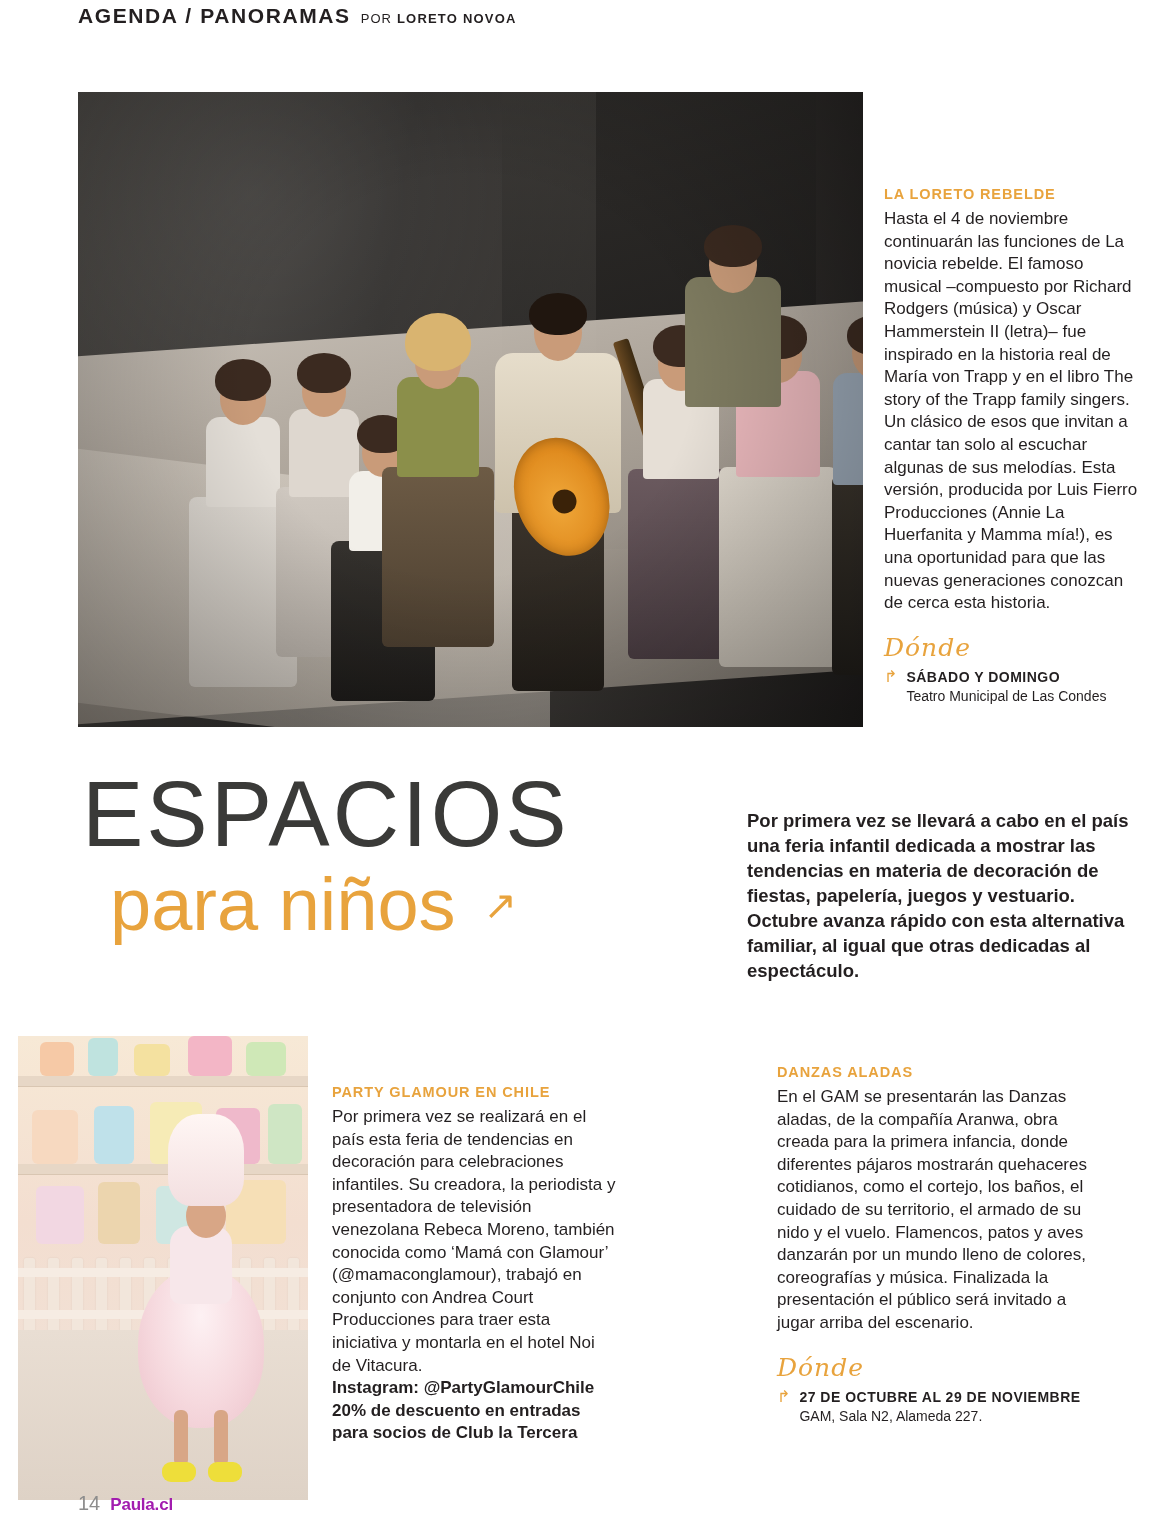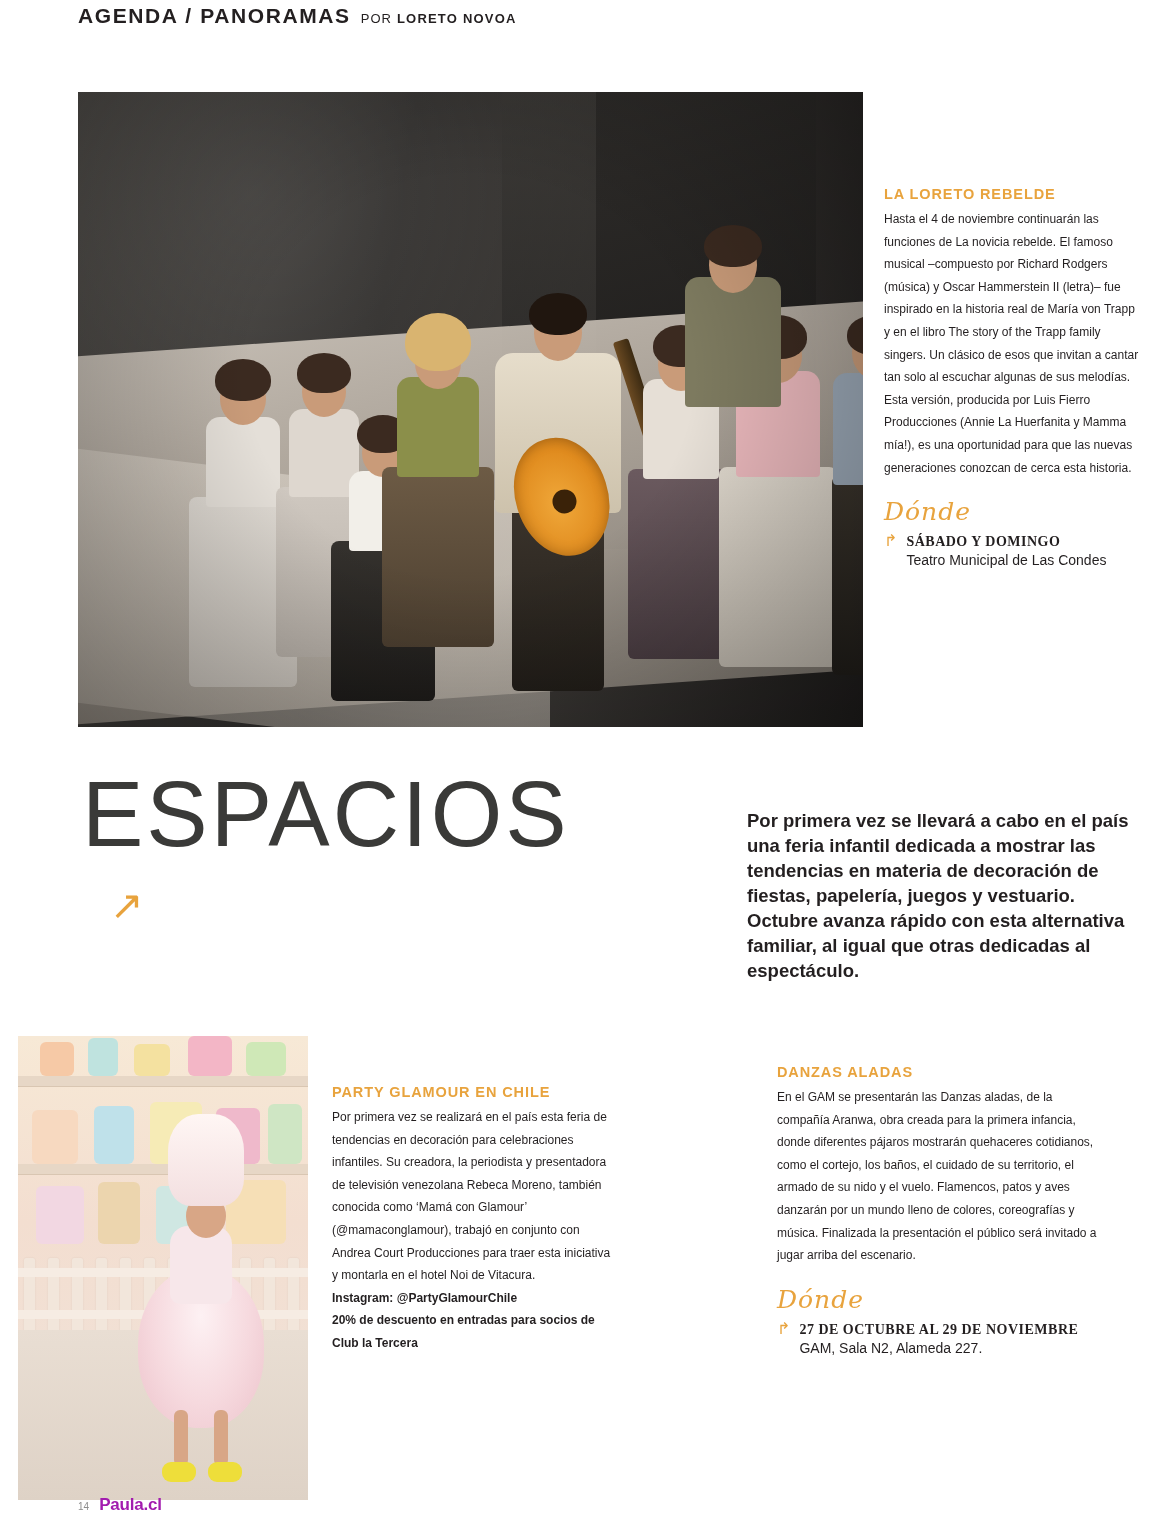--- a/index.html
+++ b/index.html
@@ -143,21 +143,21 @@
     width: 256px;
   }
   .sub-head {
     font-size: 14.5px;
     font-weight: bold;
     letter-spacing: .9px;
     color: #e8a33d;
     margin: 0 0 6px 0;
   }
   .body-text {
-    font-size: 12px;
+    font-size: 17px;
     line-height: 22.6px;
     color: #231f20;
     margin: 0;
     text-align: left;
   }
 
   .donde {
     font-family: "DejaVu Serif", serif;
     font-style: italic;
     font-size: 25px;
@@ -176,21 +176,20 @@
     line-height: 18px;
   }
   .donde-where {
     font-size: 14px;
     line-height: 19px;
   }
   .donde-where .d1 {
     font-weight: bold;
     letter-spacing: .5px;
     display: block;
-    font-family: Liberation Serif, serif;
   }
   .donde-where .d2 { display:block; }
 
   
   .title-block {
     position: absolute;
     left: 82px;
     top: 768px;
     width: 620px;
   }
@@ -326,21 +325,21 @@
   
   .footer {
     position: absolute;
     left: 78px;
     bottom: 18px;
     display: flex;
     align-items: baseline;
     gap: 10px;
   }
   .footer .pagenum {
-    font-size: 10px;
+    font-size: 20px;
     color: #8d8d8d;
   }
   .footer .logo {
     font-size: 17px;
     font-weight: bold;
     letter-spacing: -.2px;
     color: #a21caf;
   }
 </style>
 </head>
@@ -439,20 +438,21 @@
     <span class="donde-where">
       <span class="d1">SÁBADO Y DOMINGO</span>
       <span class="d2">Teatro Municipal de Las Condes</span>
     </span>
   </div>
 </div>
 
 <div class="title-block">
   <div class="title-main">ESPACIOS</div>
   <div class="title-sub">
+    <span>para niños</span>
     <span class="title-arrow">↗</span>
   </div>
 </div>
 
 <div class="lead">Por primera vez se llevará a cabo en el país una feria infantil dedicada a mostrar las tendencias en materia de decoración de fiestas, papelería, juegos y vestuario. Octubre avanza rápido con esta alternativa familiar, al igual que otras dedicadas al espectáculo.</div>
 
 <div class="photo-bottom">
   <div class="pb-wall"></div>
   <div class="pb-shelf" style="top:40px; height:10px;"></div>
   <div class="pb-shelf" style="top:128px; height:10px;"></div>

